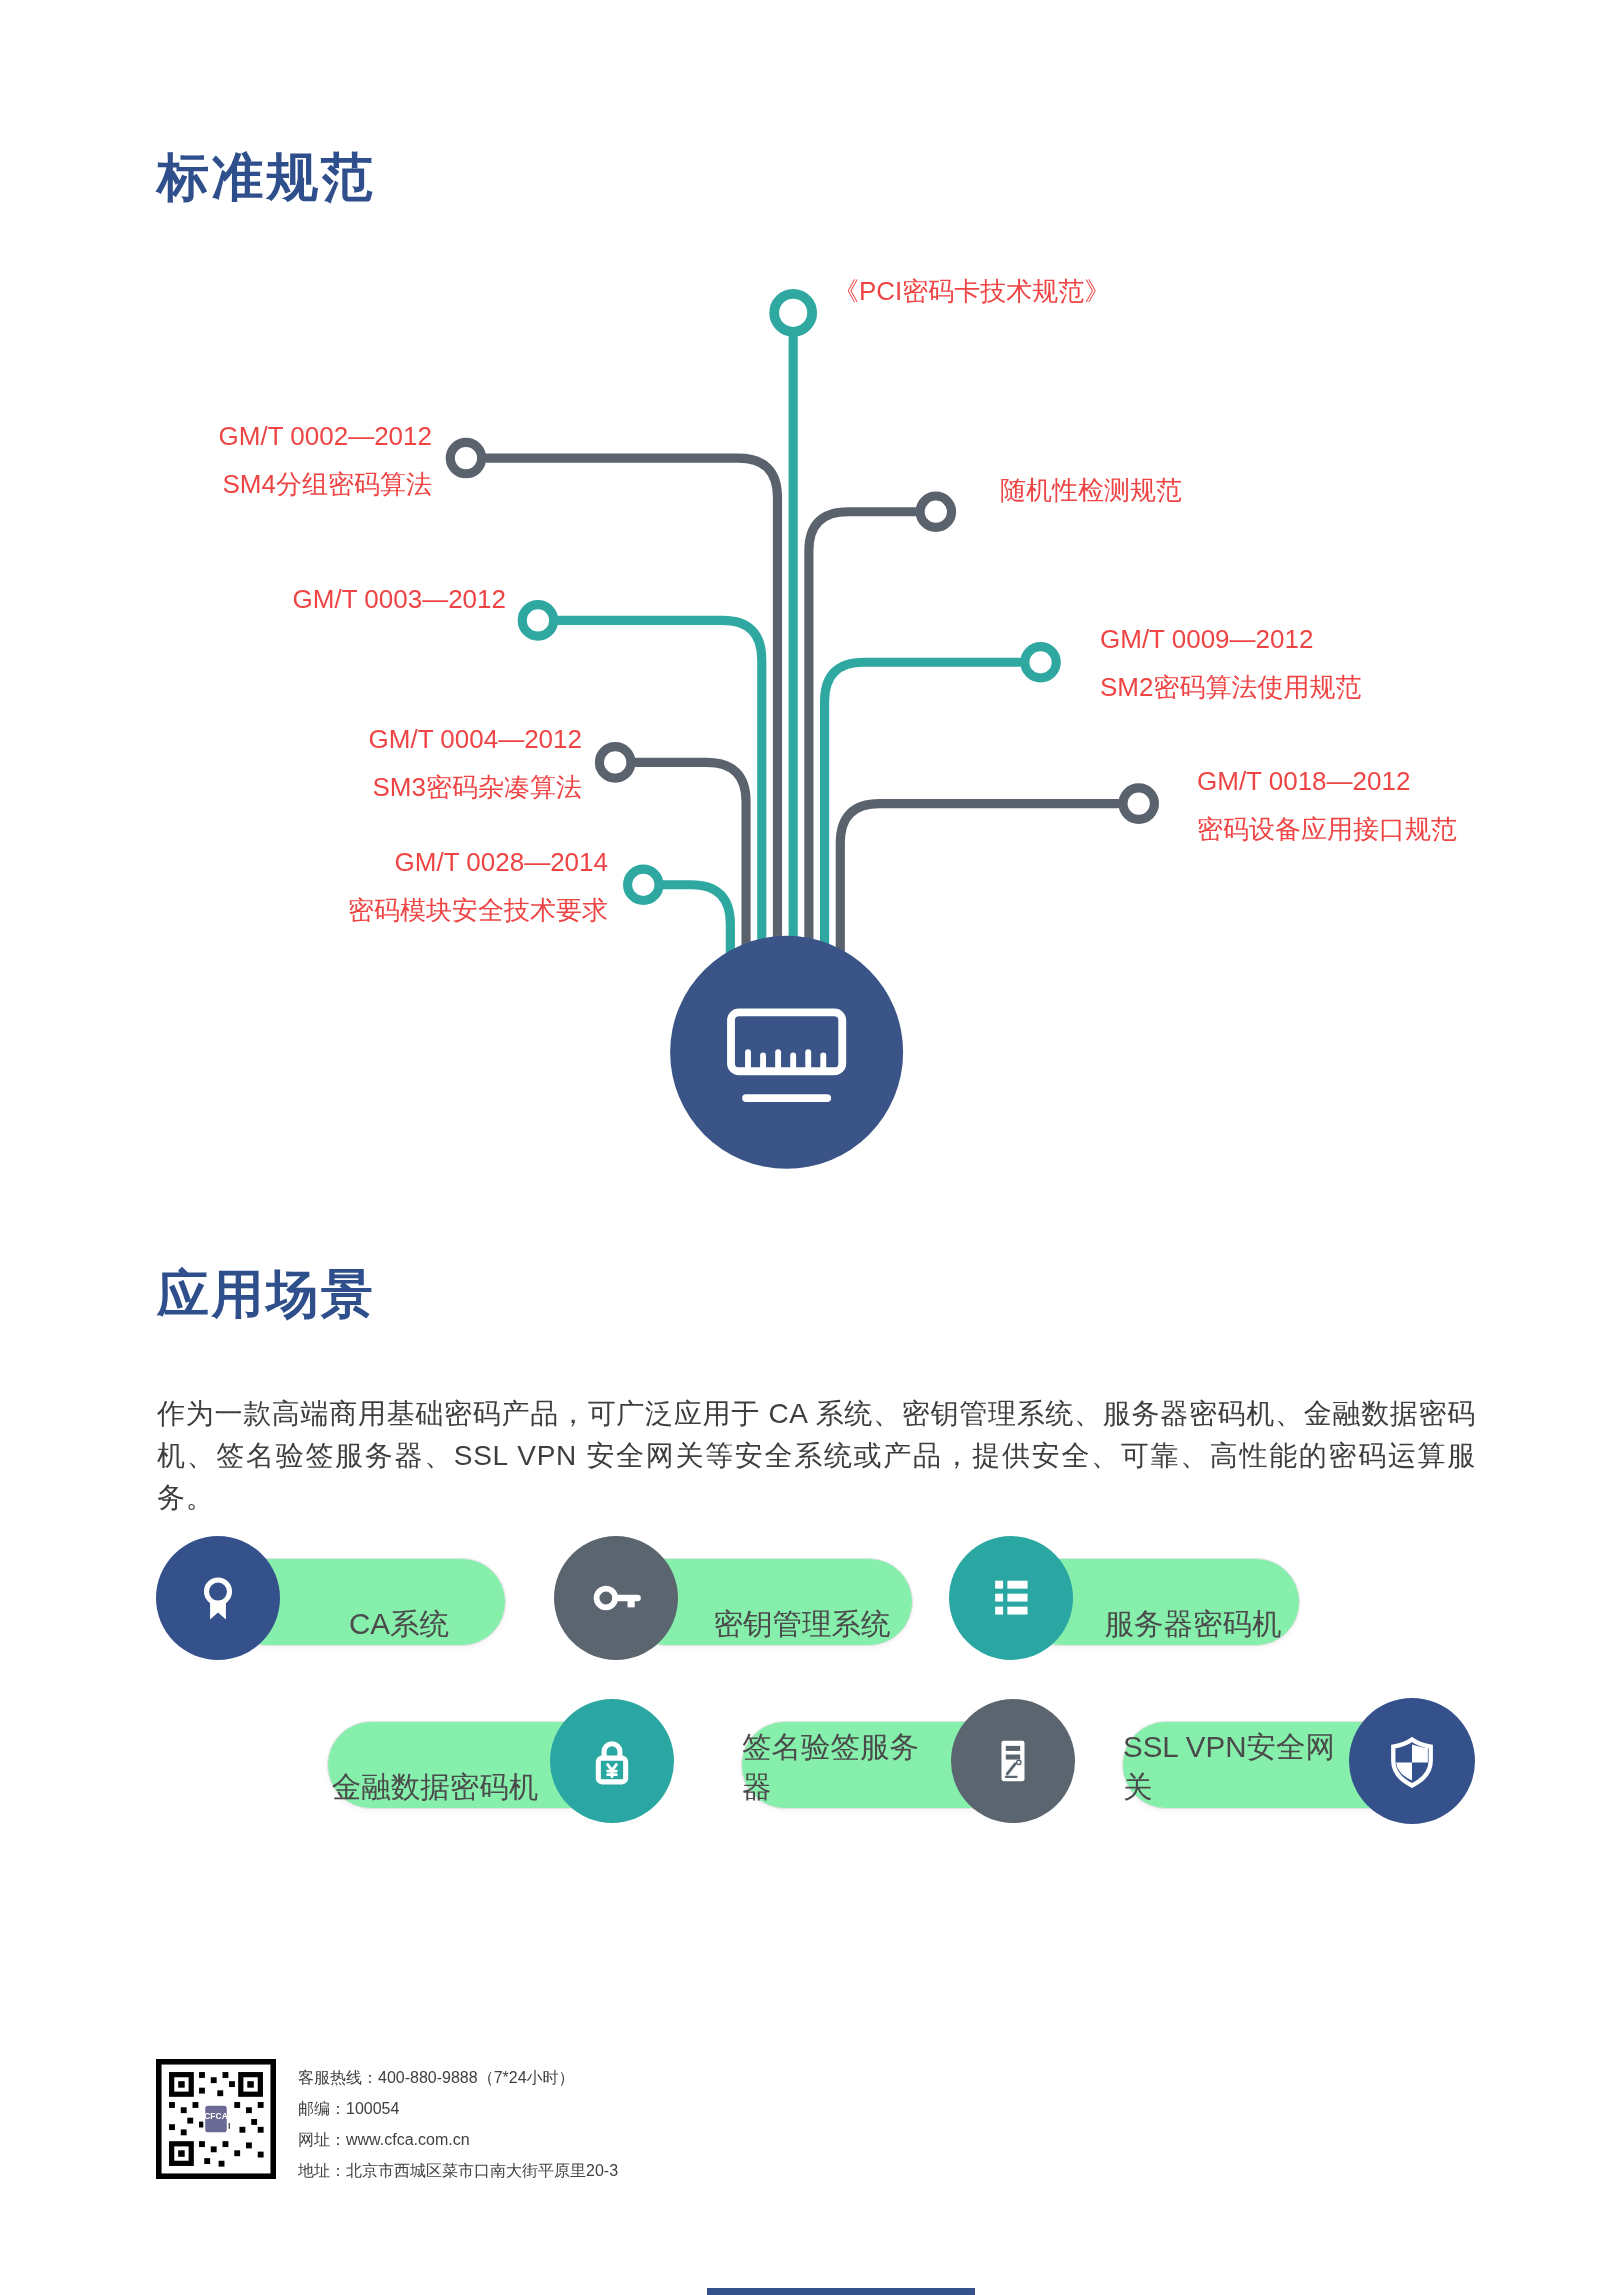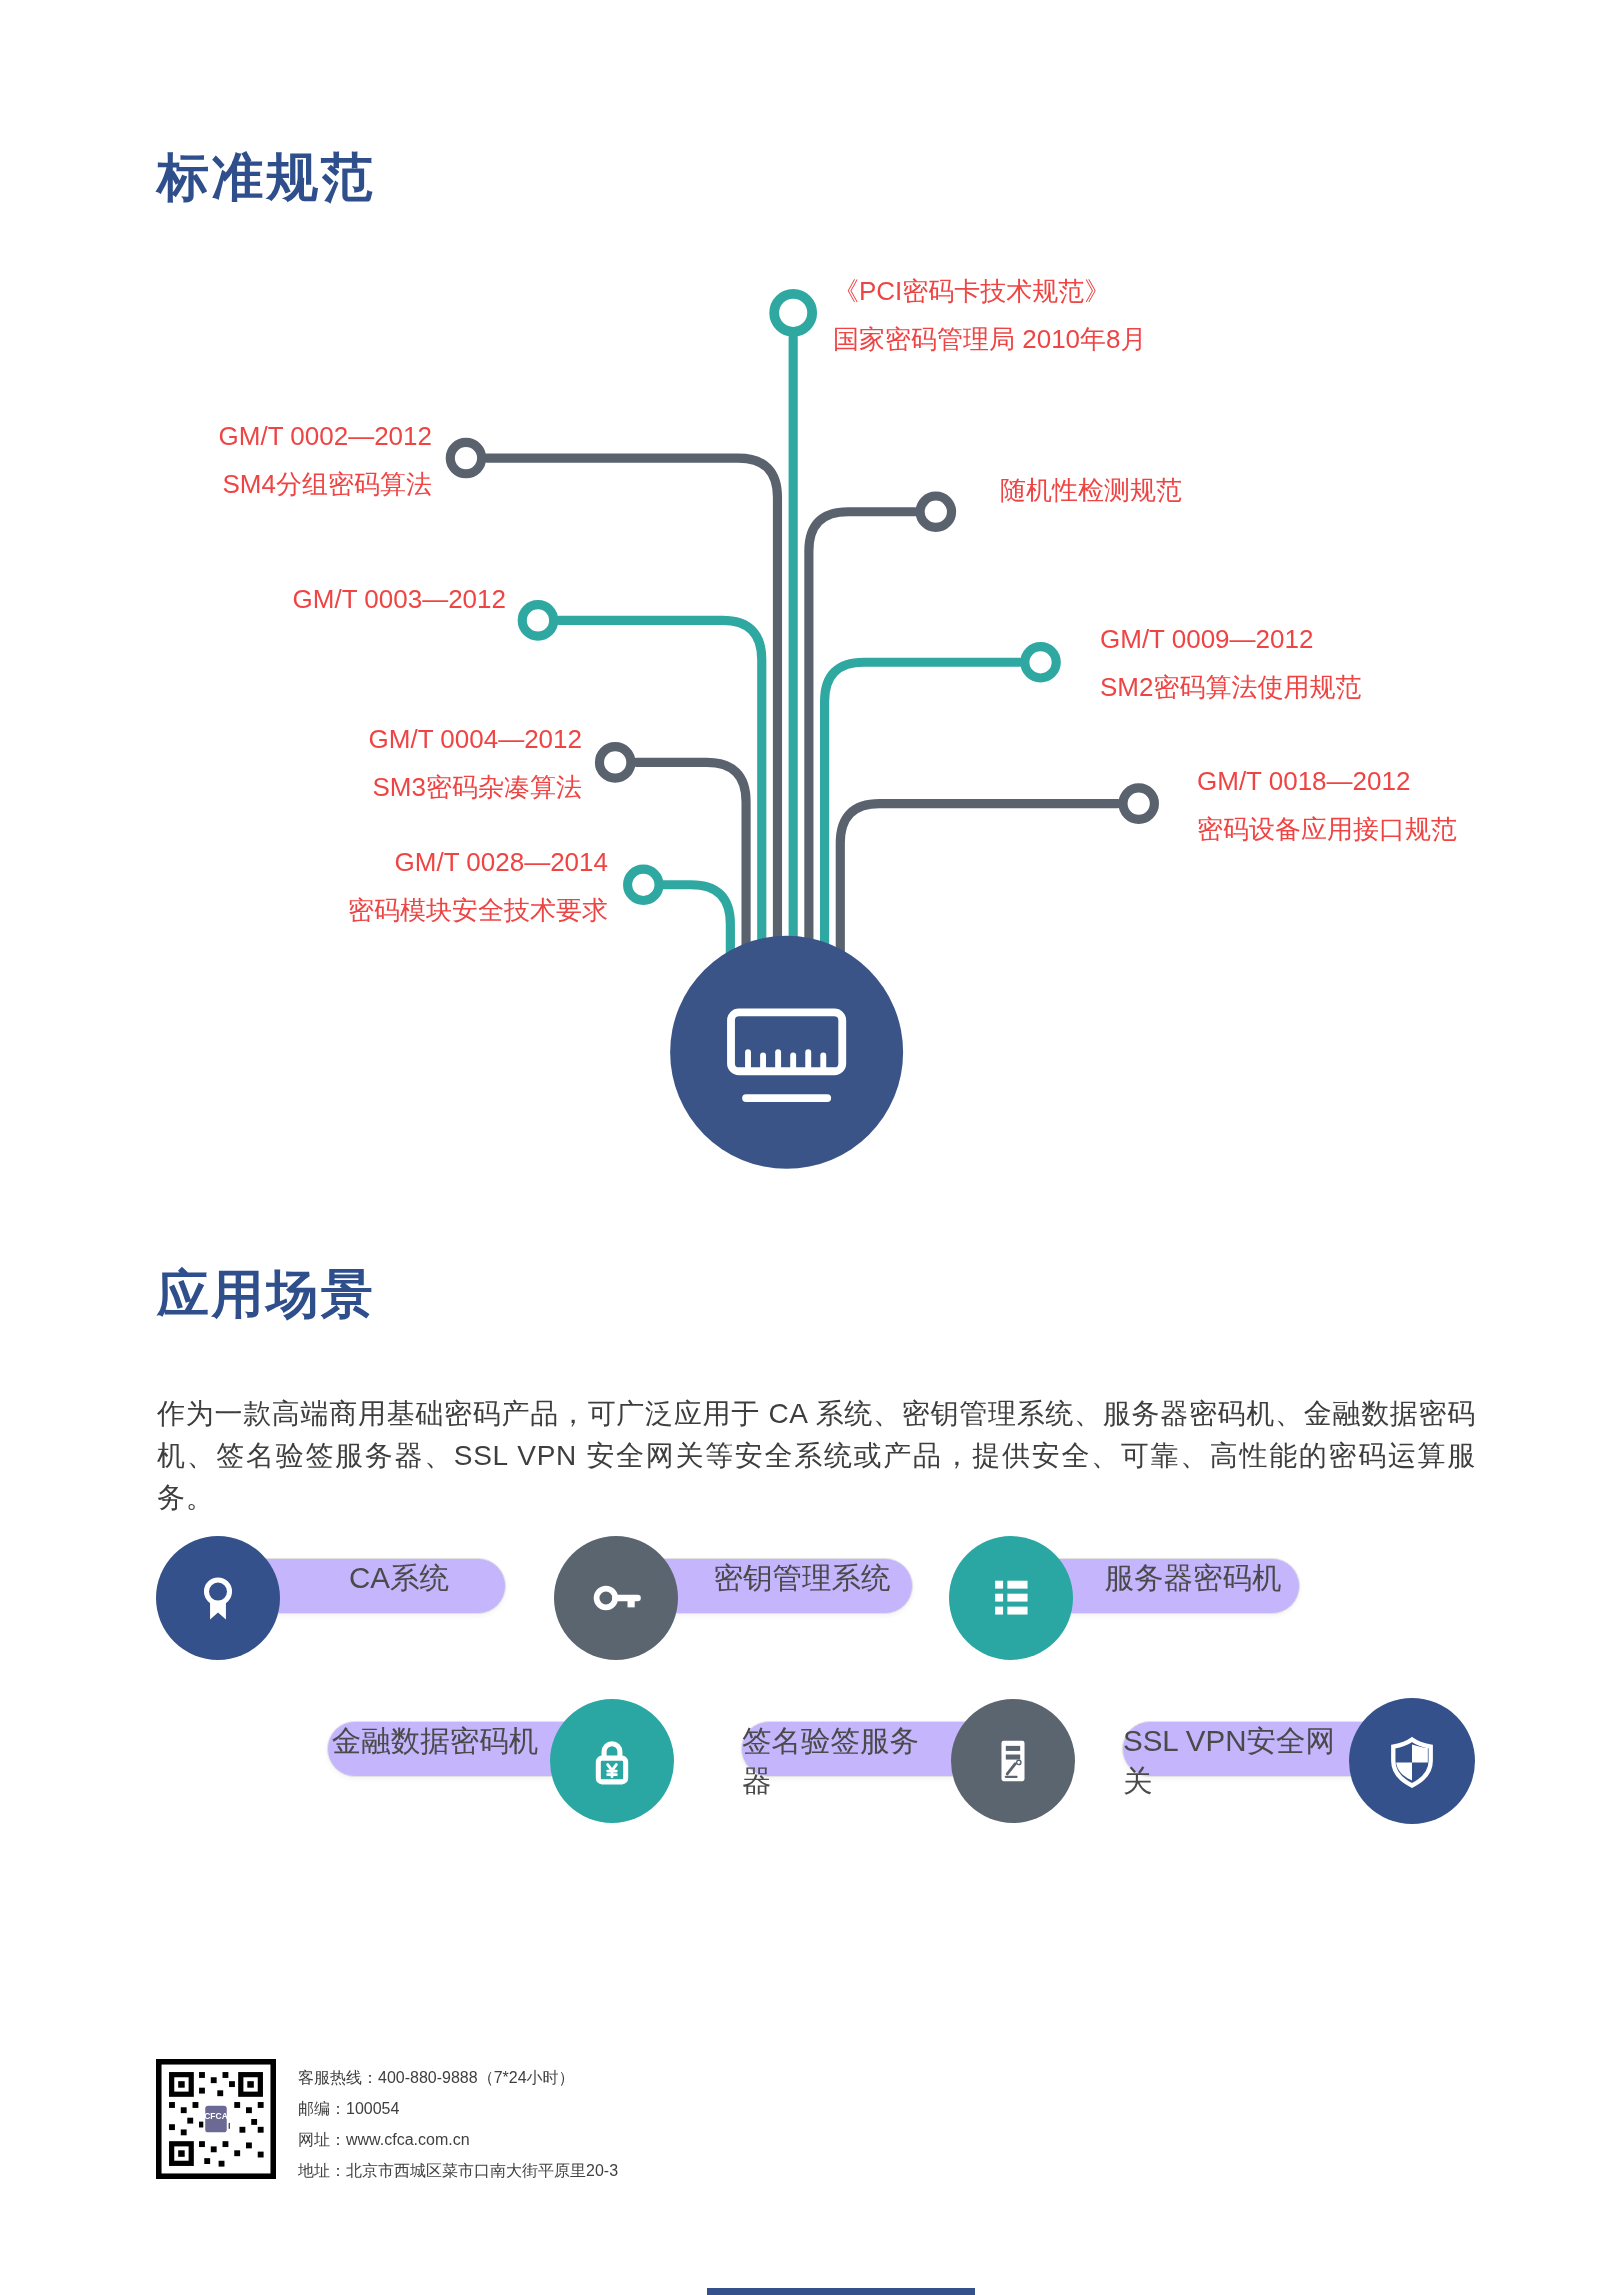--- a/index.html
+++ b/index.html
@@ -10,23 +10,23 @@
 
   .tree-svg{position:absolute;left:0;top:0;width:1623px;height:2295px;pointer-events:none;}
 
   .std-label{position:absolute;font-size:26px;color:#ef4444;line-height:48px;}
   .std-label.align-r{text-align:right;}
   .std-label.align-l{text-align:left;}
 
   .para{position:absolute;left:157px;top:1393px;width:1319px;font-size:28px;line-height:42px;
         color:#3e3e3e;text-align:justify;letter-spacing:0.7px;}
 
-  .badge-pill{position:absolute;height:56px;background:#c4b5fd;border:1.3px solid #e3e3e3;
+  .badge-pill{position:absolute;height:88px;background:#86efac;border:1.3px solid #e3e3e3;
               border-radius:46px;box-shadow:0 2px 5.2px rgba(0,0,0,0.05);
-              display:flex;align-items:flex-start;justify-content:center;
+              display:flex;align-items:flex-end;justify-content:center;
               font-size:29.5px;color:#4a4a4a;box-sizing:border-box;z-index:1;}
   .badge-circle{position:absolute;border-radius:50%;z-index:2;
                 display:flex;align-items:center;justify-content:center;}
   .badge-circle svg{width:72px;height:72px;}
 
   .footer-text{position:absolute;left:298px;top:2062px;font-size:16px;line-height:31px;color:#3f3f3f;}
   .footer-text div{white-space:nowrap;}
 
   .bottom-bar{position:absolute;left:707px;top:2288px;width:268px;height:7.9px;background:#35518b;}
   .qr{position:absolute;left:156px;top:2059px;width:120px;height:120px;}
@@ -72,21 +72,20 @@
         <line x1="1212" y1="1637" x2="1212" y2="1613"></line>
         <line x1="1235" y1="1637" x2="1235" y2="1608"></line>
         <line x1="1258" y1="1637" x2="1258" y2="1613"></line>
       </g>
       <line x1="1140" y1="1678" x2="1264" y2="1678" stroke-width="12"></line>
     </g>
   </svg>
 
   <div class="std-label align-l" style="left:833px;top:267px;width:432px;">
     <div>《PCI密码卡技术规范》</div>
-    <div>国家密码管理局 2010年8月</div>
   </div>
 
   <div class="std-label align-r" style="left:131px;top:412px;width:301px;">
     <div>GM/T 0002—2012</div>
     <div>SM4分组密码算法</div>
   </div>
 
   <div class="std-label align-r" style="left:105px;top:575px;width:401px;">
     <div>GM/T 0003—2012</div>
   </div>

